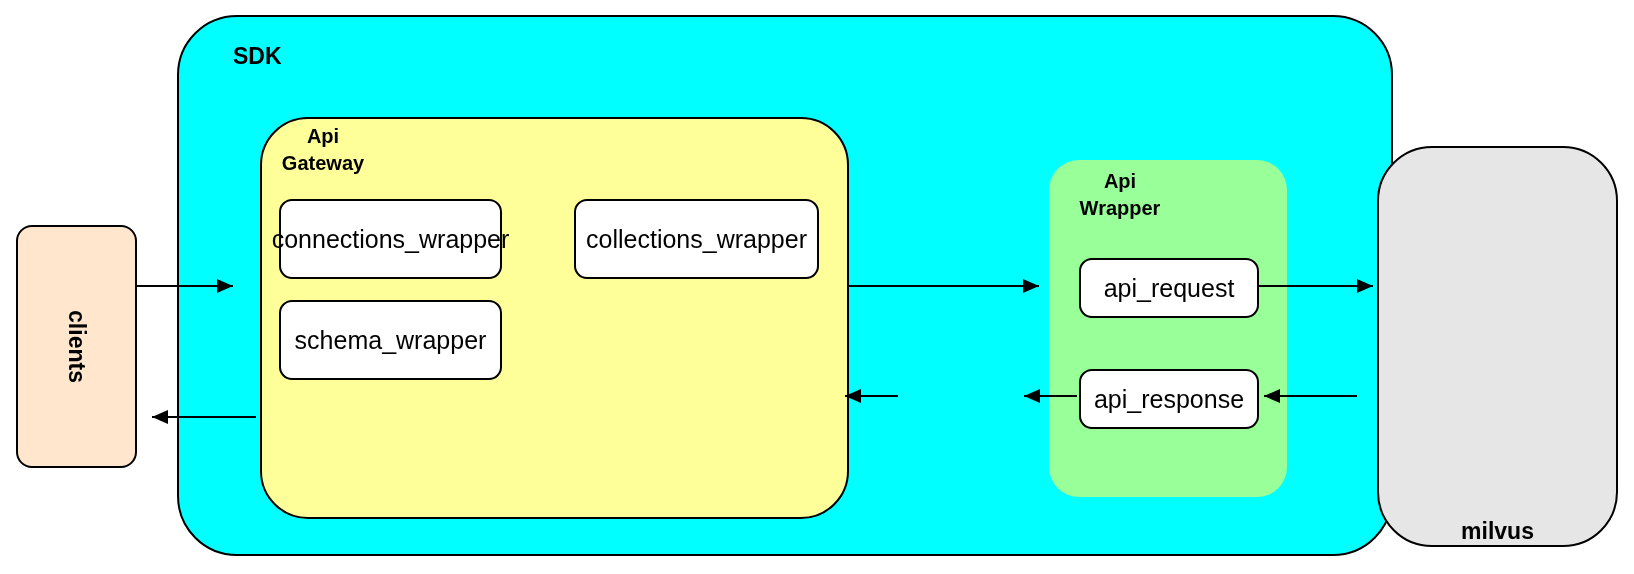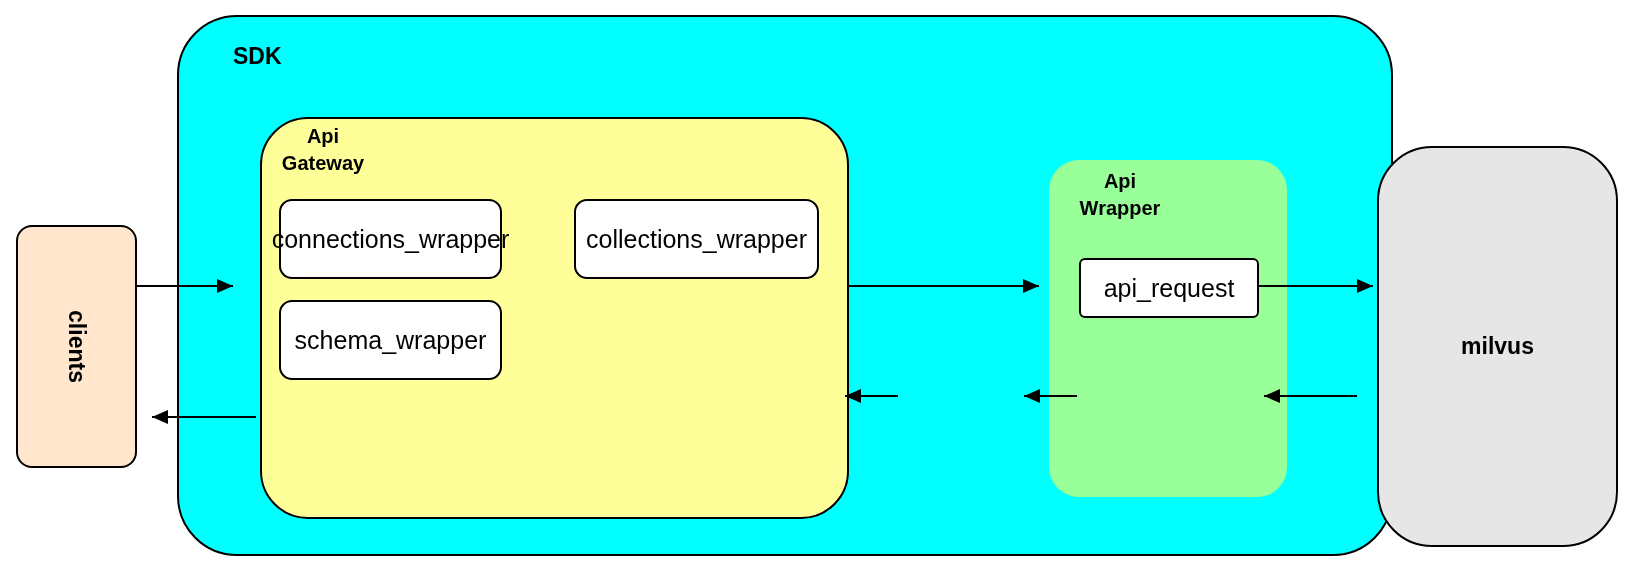--- a/index.html
+++ b/index.html
@@ -76,29 +76,29 @@
     position: absolute; left: 720px; top: 351px; width: 120px; height: 58px;
   }
 
   
   .gateway {
     left: 870px; top: 143px; width: 238px; height: 337px;
     background: var(--gateway-fill, #99FF99);
     border-radius: 30px;
   }
   .gateway-label { left: 12px; top: 8px; width: 118px; }
-  .api-request  { position: absolute; left: 30px; top: 98px;  width: 180px; height: 60px; border-radius: 6px; }
+  .api-request  { position: absolute; left: 30px; top: 98px;  width: 180px; height: 60px; }
   .api-response { position: absolute; left: 30px; top: 209px; width: 180px; height: 60px; }
 
   
   .milvus {
     left: 1377px; top: 146px; width: 241px; height: 401px;
     background: var(--milvus-fill, #E6E6E6);
     border-radius: 55px;
-    display: flex; align-items: center; justify-content: center;
+    display: flex; align-items: flex-end; justify-content: center;
     font-weight: bold; font-size: 23px;
   }
 
   .arrows {
     position: absolute; left: 0; top: 0; width: 1634px; height: 574px;
     pointer-events: none;
   }
   .arrows line { stroke: var(--stroke, #000); stroke-width: 2; }
 </style>
 </head>
@@ -125,20 +125,21 @@
       </div>
     </div>
 
 
     <div class="box gateway">
       <div class="block-label gateway-label">
         <div>Api</div>
         <div>Wrapper</div>
       </div>
       <div class="node api-request">api_request</div>
+      <div class="node api-response">api_response</div>
     </div>
   </div>
 
   <div class="box bordered milvus">
     <span>milvus</span>
   </div>
 
   <svg class="arrows" viewBox="0 0 1634 574" xmlns="http://www.w3.org/2000/svg">
     <defs>
       <marker id="arrowhead" markerUnits="userSpaceOnUse" markerWidth="20" markerHeight="16" refX="16" refY="7" orient="auto">

